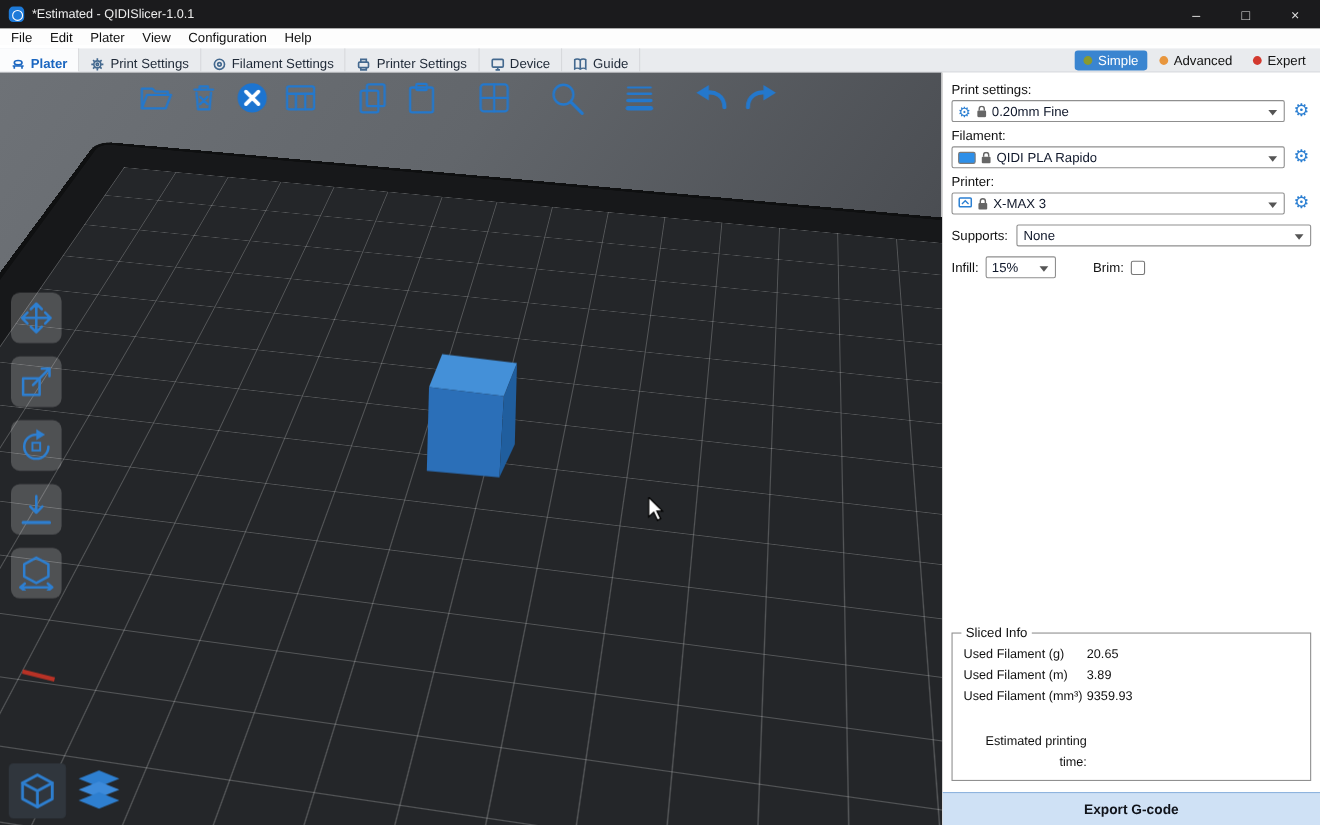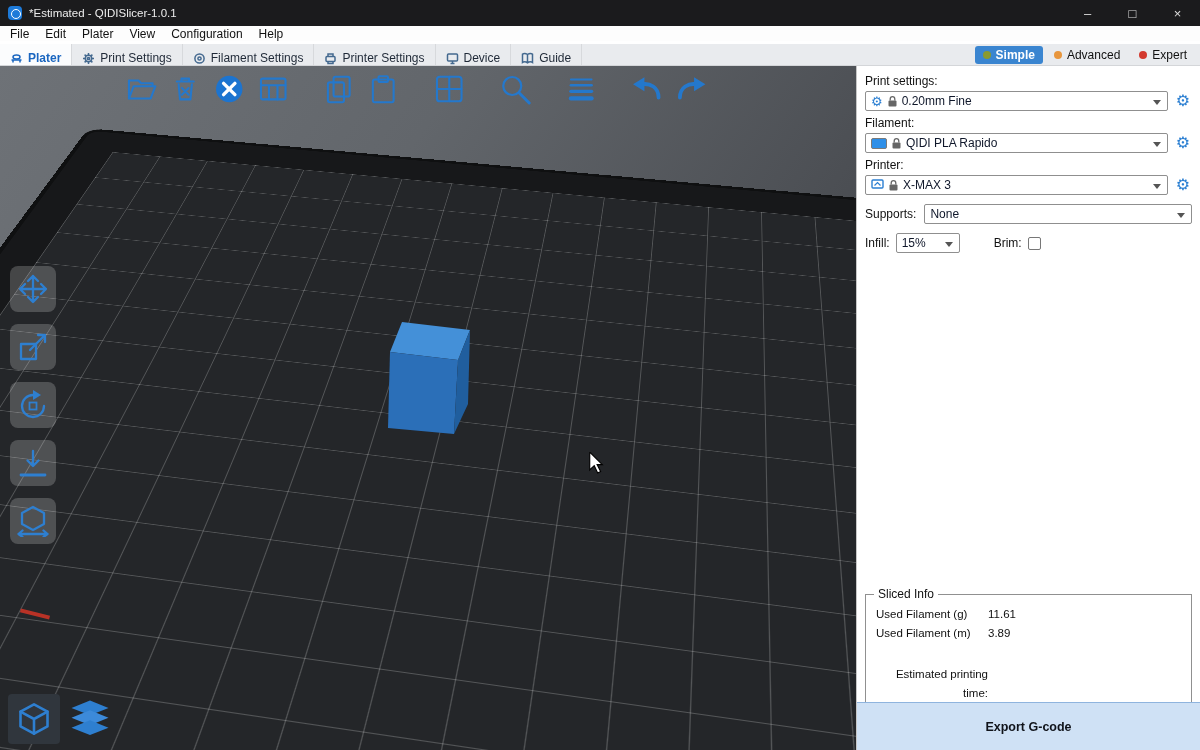--- a/index.html
+++ b/index.html
@@ -26,21 +26,21 @@
 
   
   .tabbar { position:absolute; left:0; top:44px; width:1200px; height:22px; background:#e9ebee;
             display:flex; align-items:stretch; border-bottom:1px solid #d4d6d9; }
   .tab { display:flex; align-items:flex-end; gap:5px; padding:0 10px; border-right:1px solid #d7d9dc;
          color:#1f2937; font-size:12px; }
   .tab svg { flex:0 0 auto; }
   .tab.active { background:#fbfcfd; color:#1a66c0; font-weight:bold; }
   .modes { margin-left:auto; display:flex; align-items:center; gap:3px; padding-right:5px; }
   .mode { display:flex; align-items:center; gap:5px; padding:2px 8px; border-radius:3px; font-size:12px; }
-  .mode.active { background:#3a85d0; color:#fff; font-weight:bold; }
+  .mode.active { background:#3a85d0; color:#fff; font-weight:normal; }
   .dot { width:8px; height:8px; border-radius:50%; display:inline-block; }
   .dot-s { background:#8a9a2e; } .dot-a { background:#e8963d; } .dot-e { background:#d3392e; }
 
   
   .viewport { position:absolute; left:0; top:66px; width:856px; height:684px; overflow:hidden;
               background:linear-gradient(125deg,#6e7277 0%,#62666b 35%,#4b4e53 70%,#2e3033 100%); }
   .bed-scene { position:absolute; inset:0; perspective:1500px; perspective-origin:50% 22%; }
   .bed { position:absolute; left:-120px; top:-150px; width:1100px; height:1070px;
          transform:rotateX(57deg) rotateZ(10deg); transform-origin:50% 48%;
          border:48px solid #17181a; border-radius:14px; background-color:#242629;
@@ -90,21 +90,21 @@
   .infill-combo { flex:0 0 64px; }
   .brim-label { margin-left:28px; }
   .checkbox { width:13px; height:13px; border:1px solid #777; background:#fff; border-radius:2px; }
 
   .sliced { position:absolute; left:8px; right:8px; bottom:40px; border:1px solid #909090;
             padding:10px 6px 6px; }
   .sliced-title { position:absolute; top:-8px; left:8px; background:#fff; padding:0 4px;
                   font-weight:normal; font-size:12px; }
   .srow { display:grid; grid-template-columns:112px 1fr; font-size:11.5px; line-height:19px; padding-left:4px; }
   .srow.gap { margin-top:22px;text-align:right; }
-  .export { position:absolute; left:0; right:0; bottom:0; height:48px; background:#cfe1f5;
+  .export { position:absolute; left:0; right:0; bottom:0; height:30px; background:#cfe1f5;
             border-top:1px solid #8fb4de; display:flex; align-items:center; justify-content:center;
             font-weight:bold; font-size:12.5px; color:#10131a; }
 
   .ticon { stroke:#2478cc; stroke-width:2.2; fill:none; stroke-linecap:round; stroke-linejoin:round; }
   .gicon { stroke:#2e7fd0; stroke-width:2.3; fill:none; stroke-linecap:round; stroke-linejoin:round; }
   .tabic { stroke:#44698f; stroke-width:1.5; fill:none; }
   .tab.active .tabic { stroke:#1a66c0; }
 </style>
 </head>
 <body>
@@ -387,26 +387,30 @@
         <span class="chev"></span>
       </div>
       <span class="inline-label brim-label">Brim:</span>
       <span class="checkbox"></span>
     </div>
 
     <div class="sliced">
       <span class="sliced-title">Sliced Info</span>
       <div class="srow">
         <span>Used Filament (g)</span>
-        <span>11.61</span>
+        <span>20.65</span>
       </div>
       <div class="srow">
         <span>Used Filament (m)</span>
         <span>3.89</span>
       </div>
+      <div class="srow">
+        <span>Used Filament (mm³)</span>
+        <span>9359.93</span>
+      </div>
       <div class="srow gap">
         <span>Estimated printing time:</span>
         <span></span>
       </div>
     </div>
 
     <div class="export">Export G-code</div>
   </div>
 
 </div>

